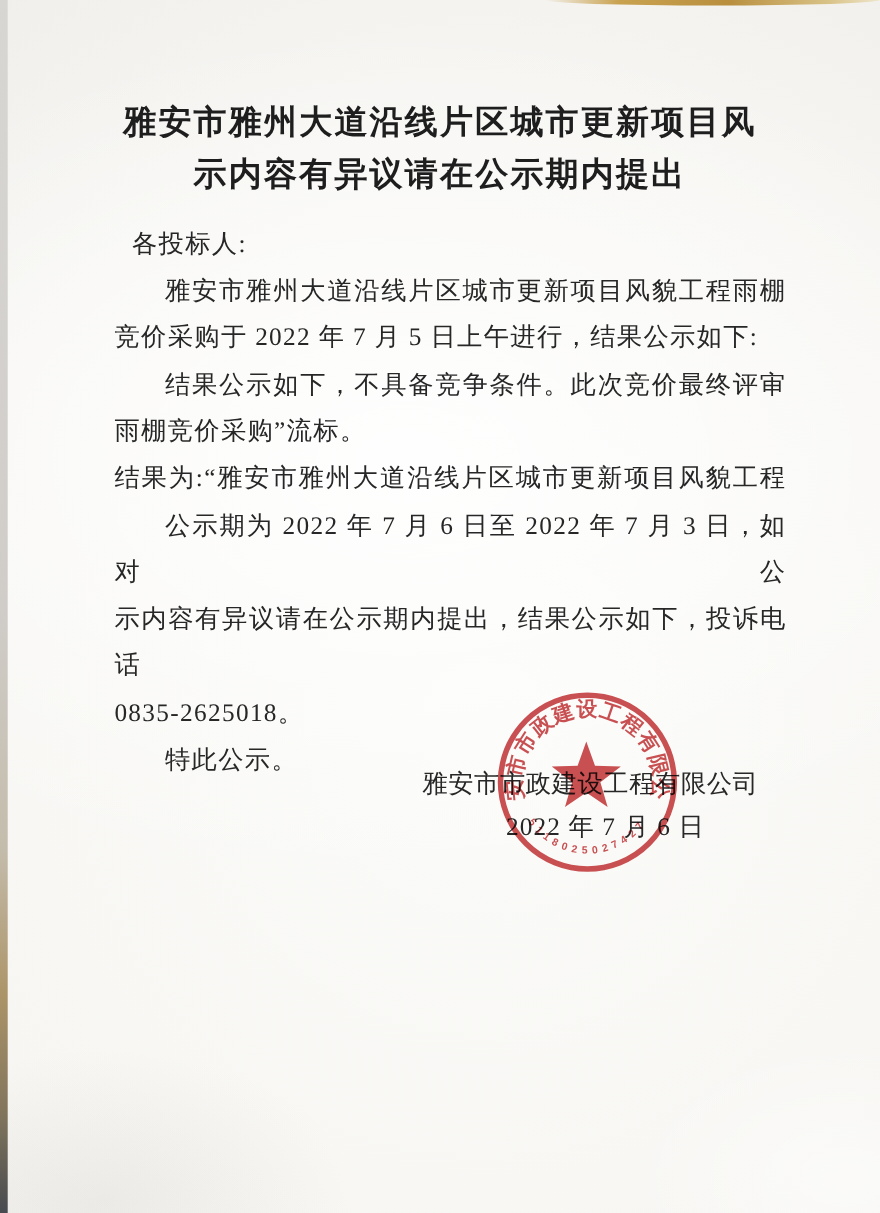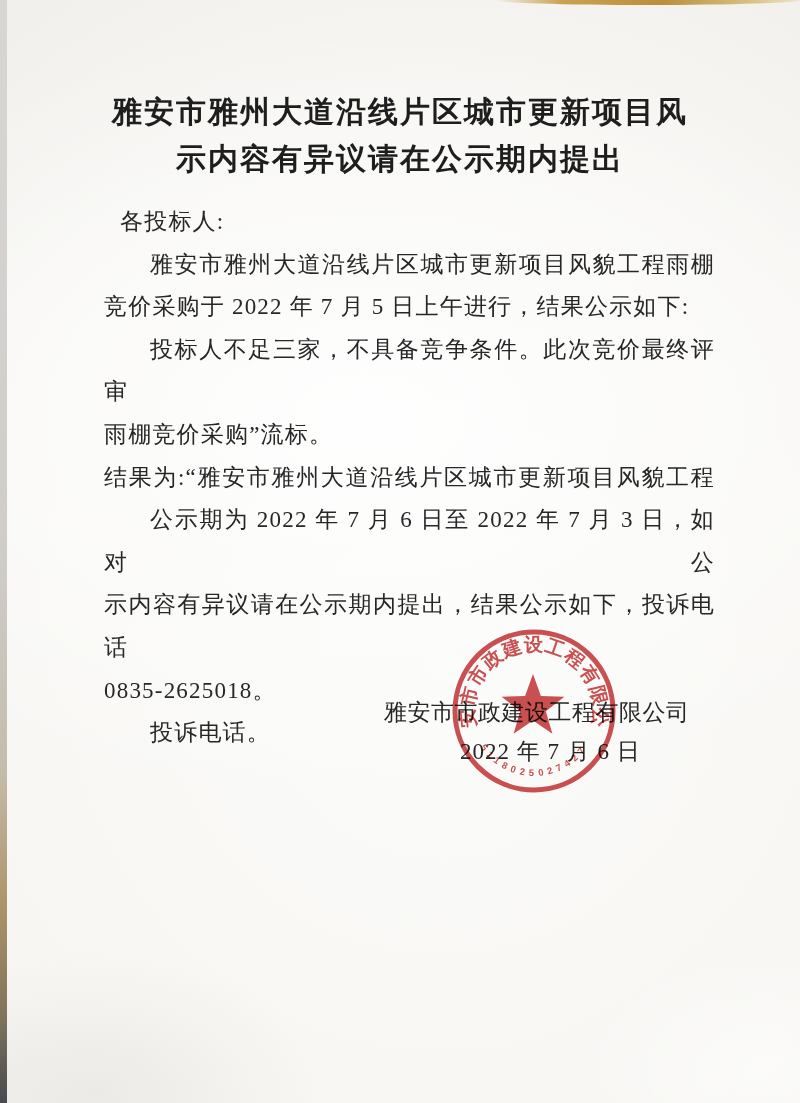--- a/index.html
+++ b/index.html
@@ -66,27 +66,27 @@
 
   <h1 class="title">
     <span class="tline">雅安市雅州大道沿线片区城市更新项目风</span>
     <span class="tline">示内容有异议请在公示期内提出</span>
   </h1>
 
   <div class="body">
     <p class="line salutation">各投标人:</p>
     <p class="line indent fill">雅安市雅州大道沿线片区城市更新项目风貌工程雨棚</p>
     <p class="line">竞价采购于 2022 年 7 月 5 日上午进行，结果公示如下:</p>
-    <p class="line indent fill">投标人不足三家，不具备竞争条件。此次竞价最终评审</p>
+    <p class="line indent fill">结果公示如下，不具备竞争条件。此次竞价最终评审</p>
     <p class="line">雨棚竞价采购”流标。</p>
     <p class="line fill">结果为:“雅安市雅州大道沿线片区城市更新项目风貌工程</p>
     <p class="line indent fill">公示期为 2022 年 7 月 6 日至 2022 年 7 月 3 日，如对公</p>
     <p class="line fill">示内容有异议请在公示期内提出，结果公示如下，投诉电话</p>
     <p class="line">0835-2625018。</p>
-    <p class="line indent">投诉电话。</p>
+    <p class="line indent">特此公示。</p>
   </div>
 
   <div class="sig-company">雅安市市政建设工程有限公司</div>
   <div class="sig-date">2022 年 7 月 6 日</div>
 
   <svg class="seal" viewBox="0 0 176 176" aria-hidden="true">
     <defs>
       <path id="ringTextPath" d="M 29.6 104.5 A 60 60 0 1 1 142.4 104.5"></path>
       <path id="codeTextPath" d="M 29.7 116.5 A 65 65 0 0 0 142.3 116.5"></path>
     </defs>

